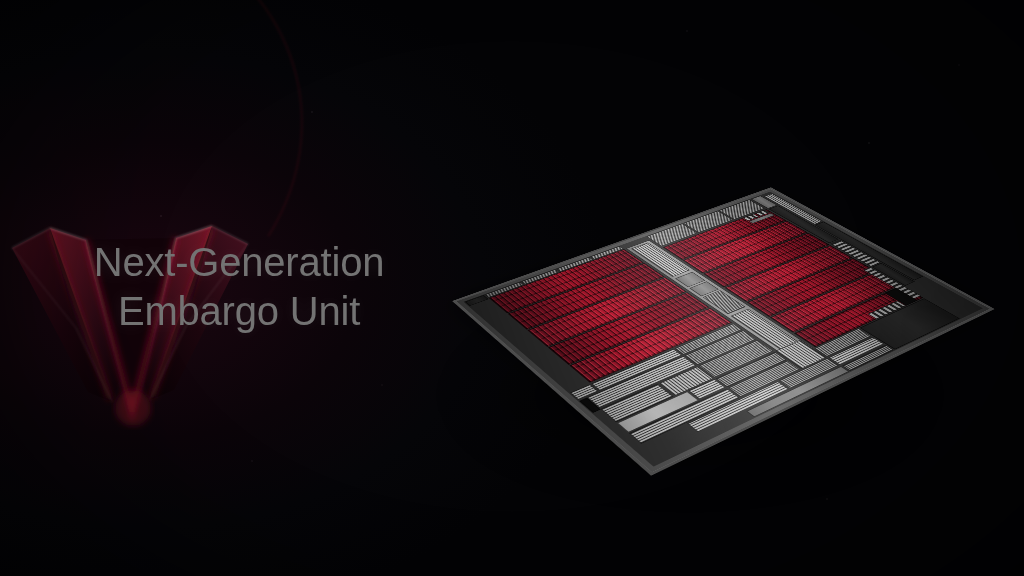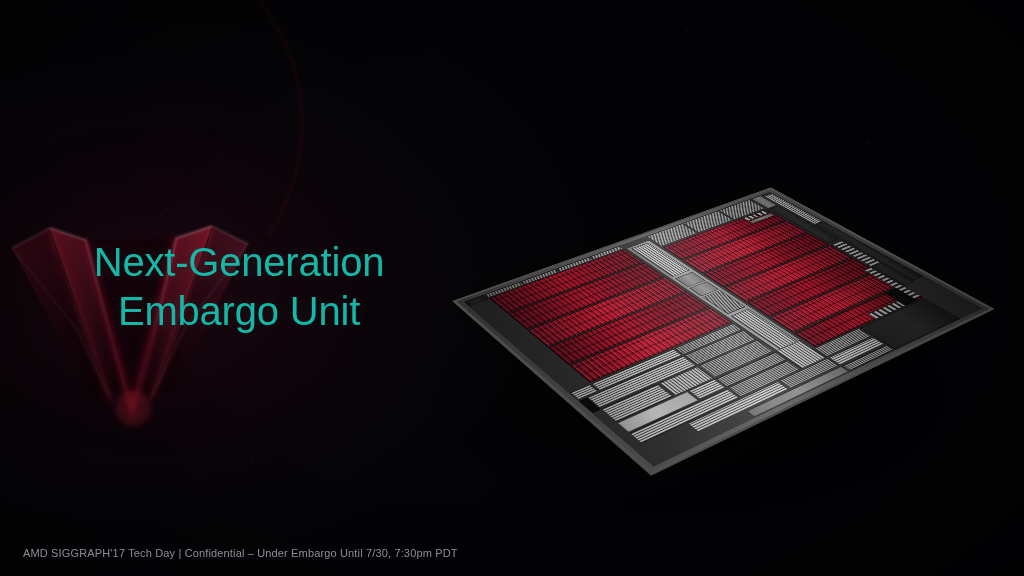--- a/index.html
+++ b/index.html
@@ -103,21 +103,21 @@
   .title-block {
     position: absolute;
     left: 0;
     top: 238px;
     width: 478px;
     text-align: center;
     pointer-events: none;
   }
   .title-line {
     display: block;
-    color: #14b8a6;
+    color: #737373;
     font-family: "Liberation Sans", sans-serif;
     font-weight: 300;
     font-size: 40px;
     line-height: 49px;
     letter-spacing: -0.2px;
     white-space: nowrap;
     text-shadow: 0 0 14px rgba(255,255,255,0.08);
   }
 
   
@@ -454,15 +454,14 @@
     </div>
   </div>
 
   <div class="bg-vignette"></div>
 
   <div class="title-block">
     <span class="title-line">Next-Generation</span>
     <span class="title-line">Embargo Unit</span>
   </div>
 
-  <div class="footer">AMD SIGGRAPH'17 Tech Day | Confidential – Under Embargo Until 7/30, 7:30pm PDT</div>
 
 </div>
 
 </body></html>

